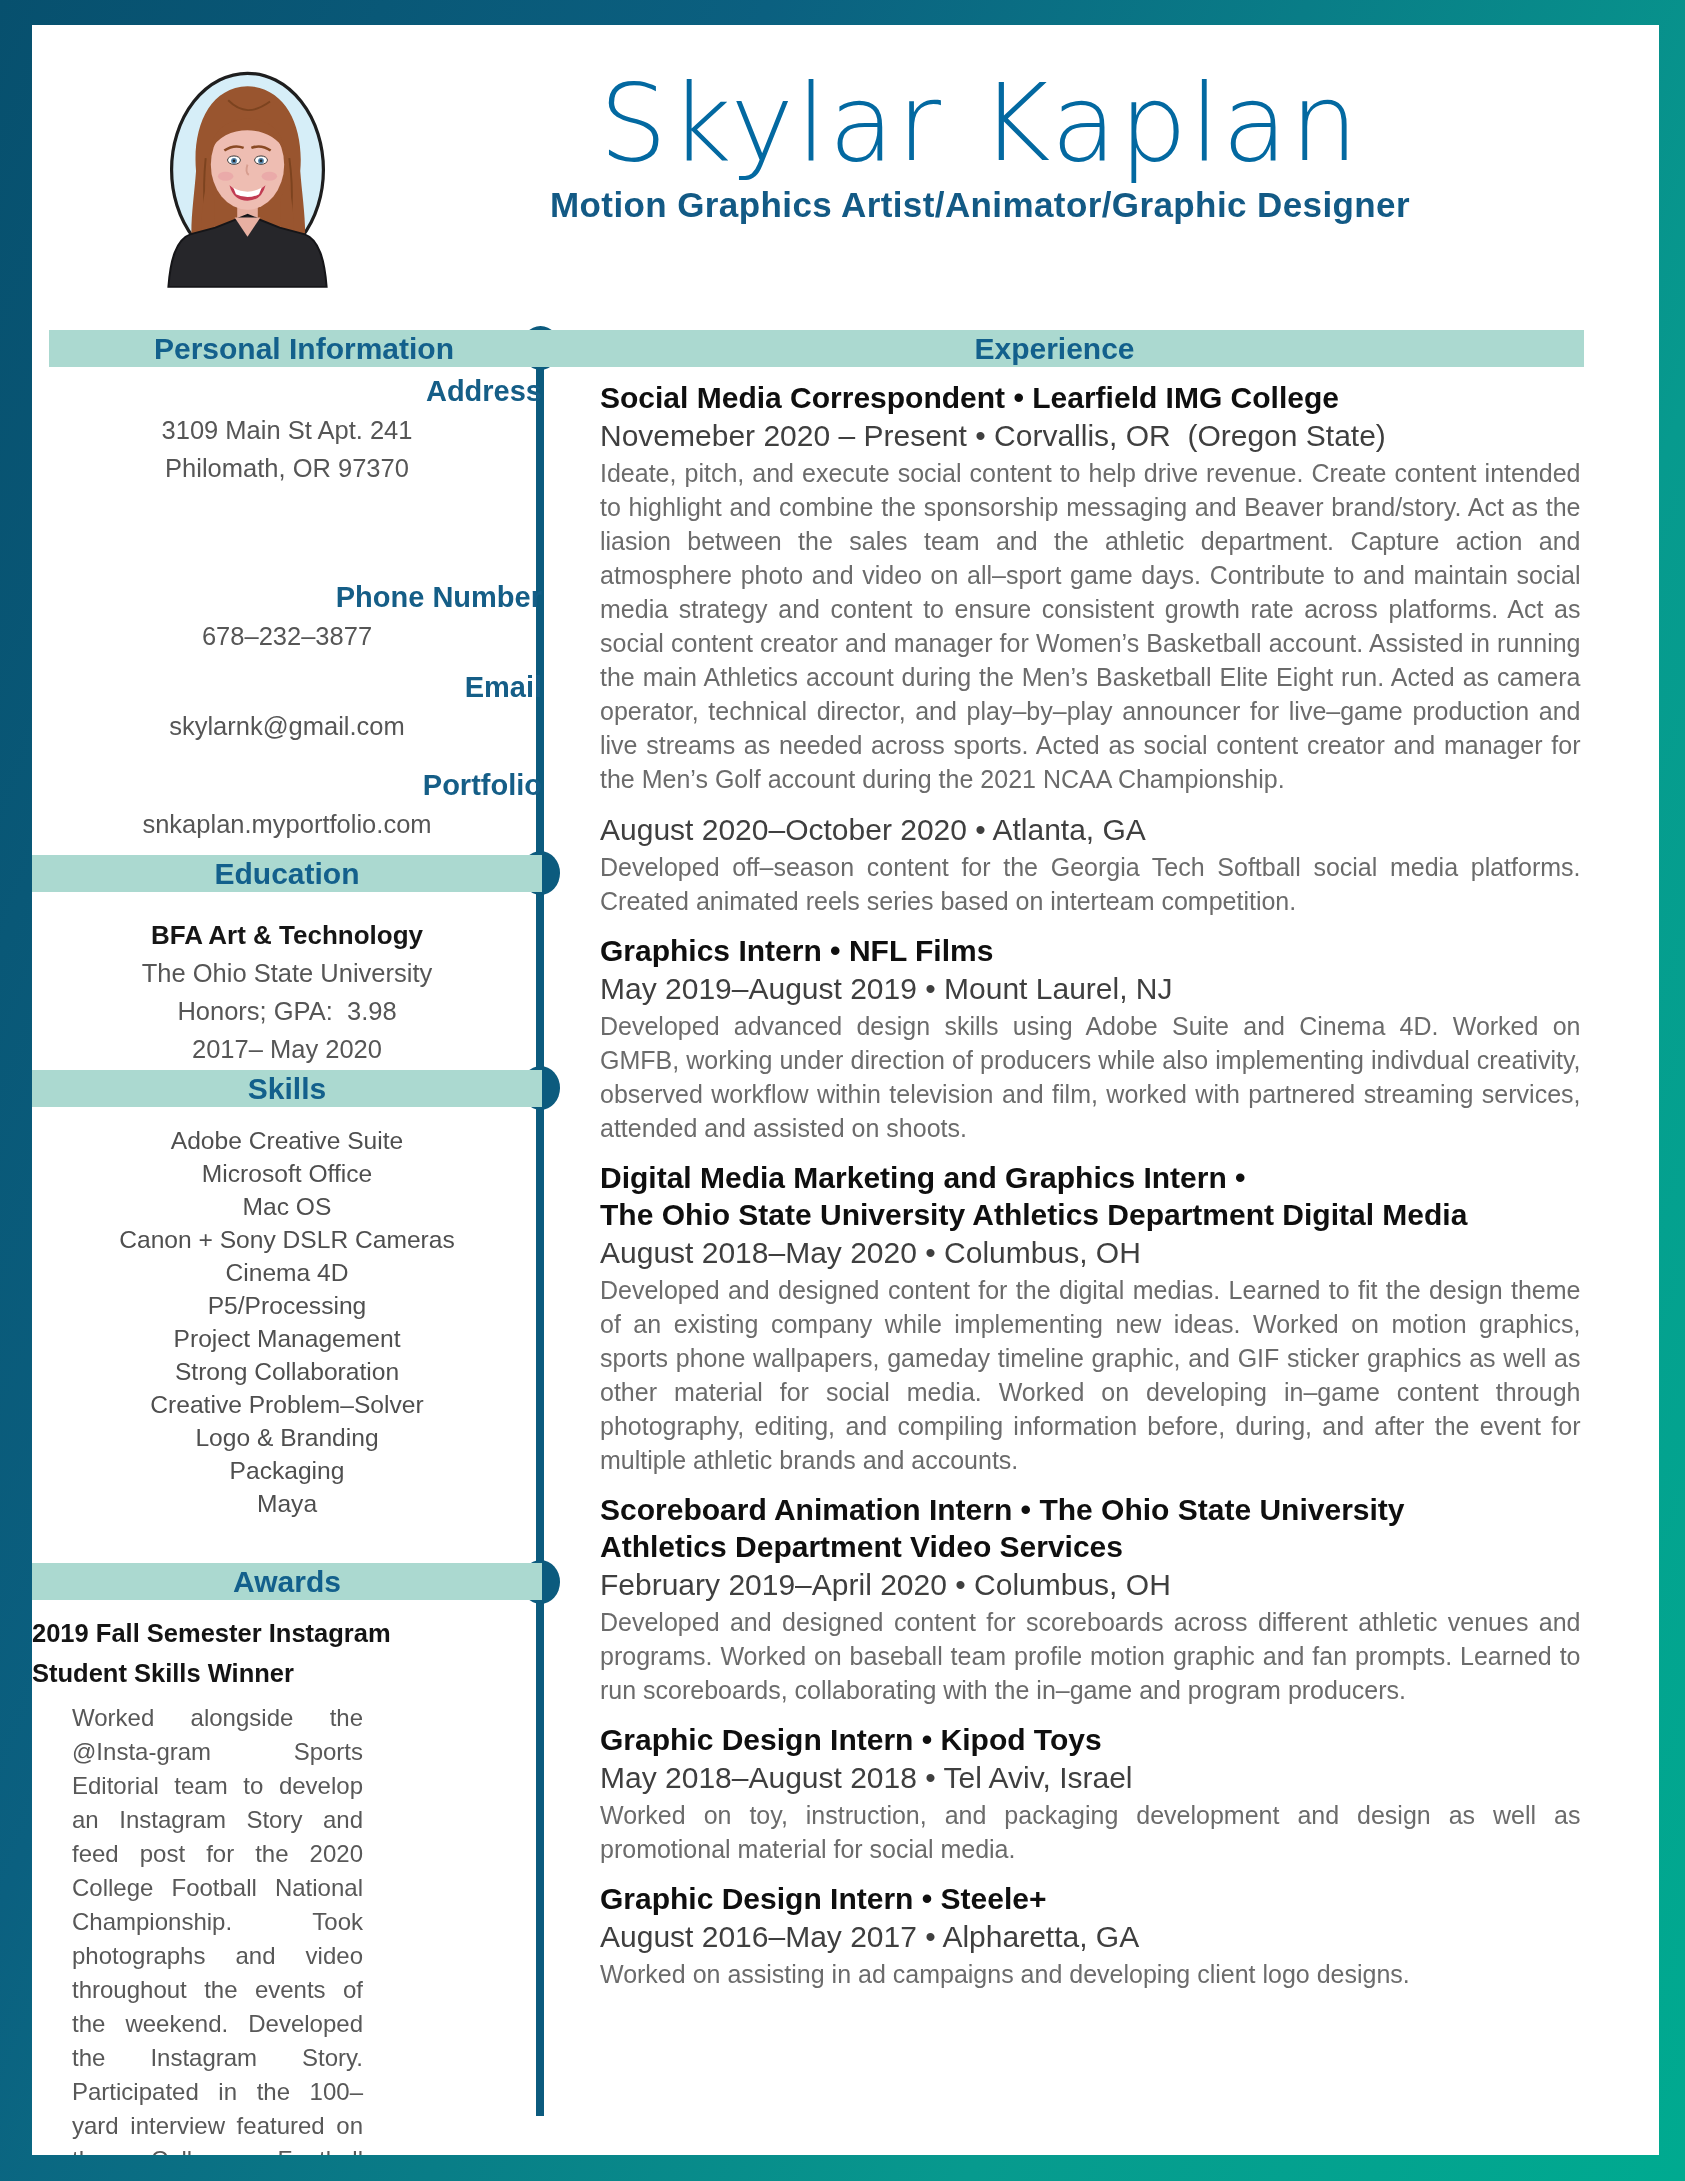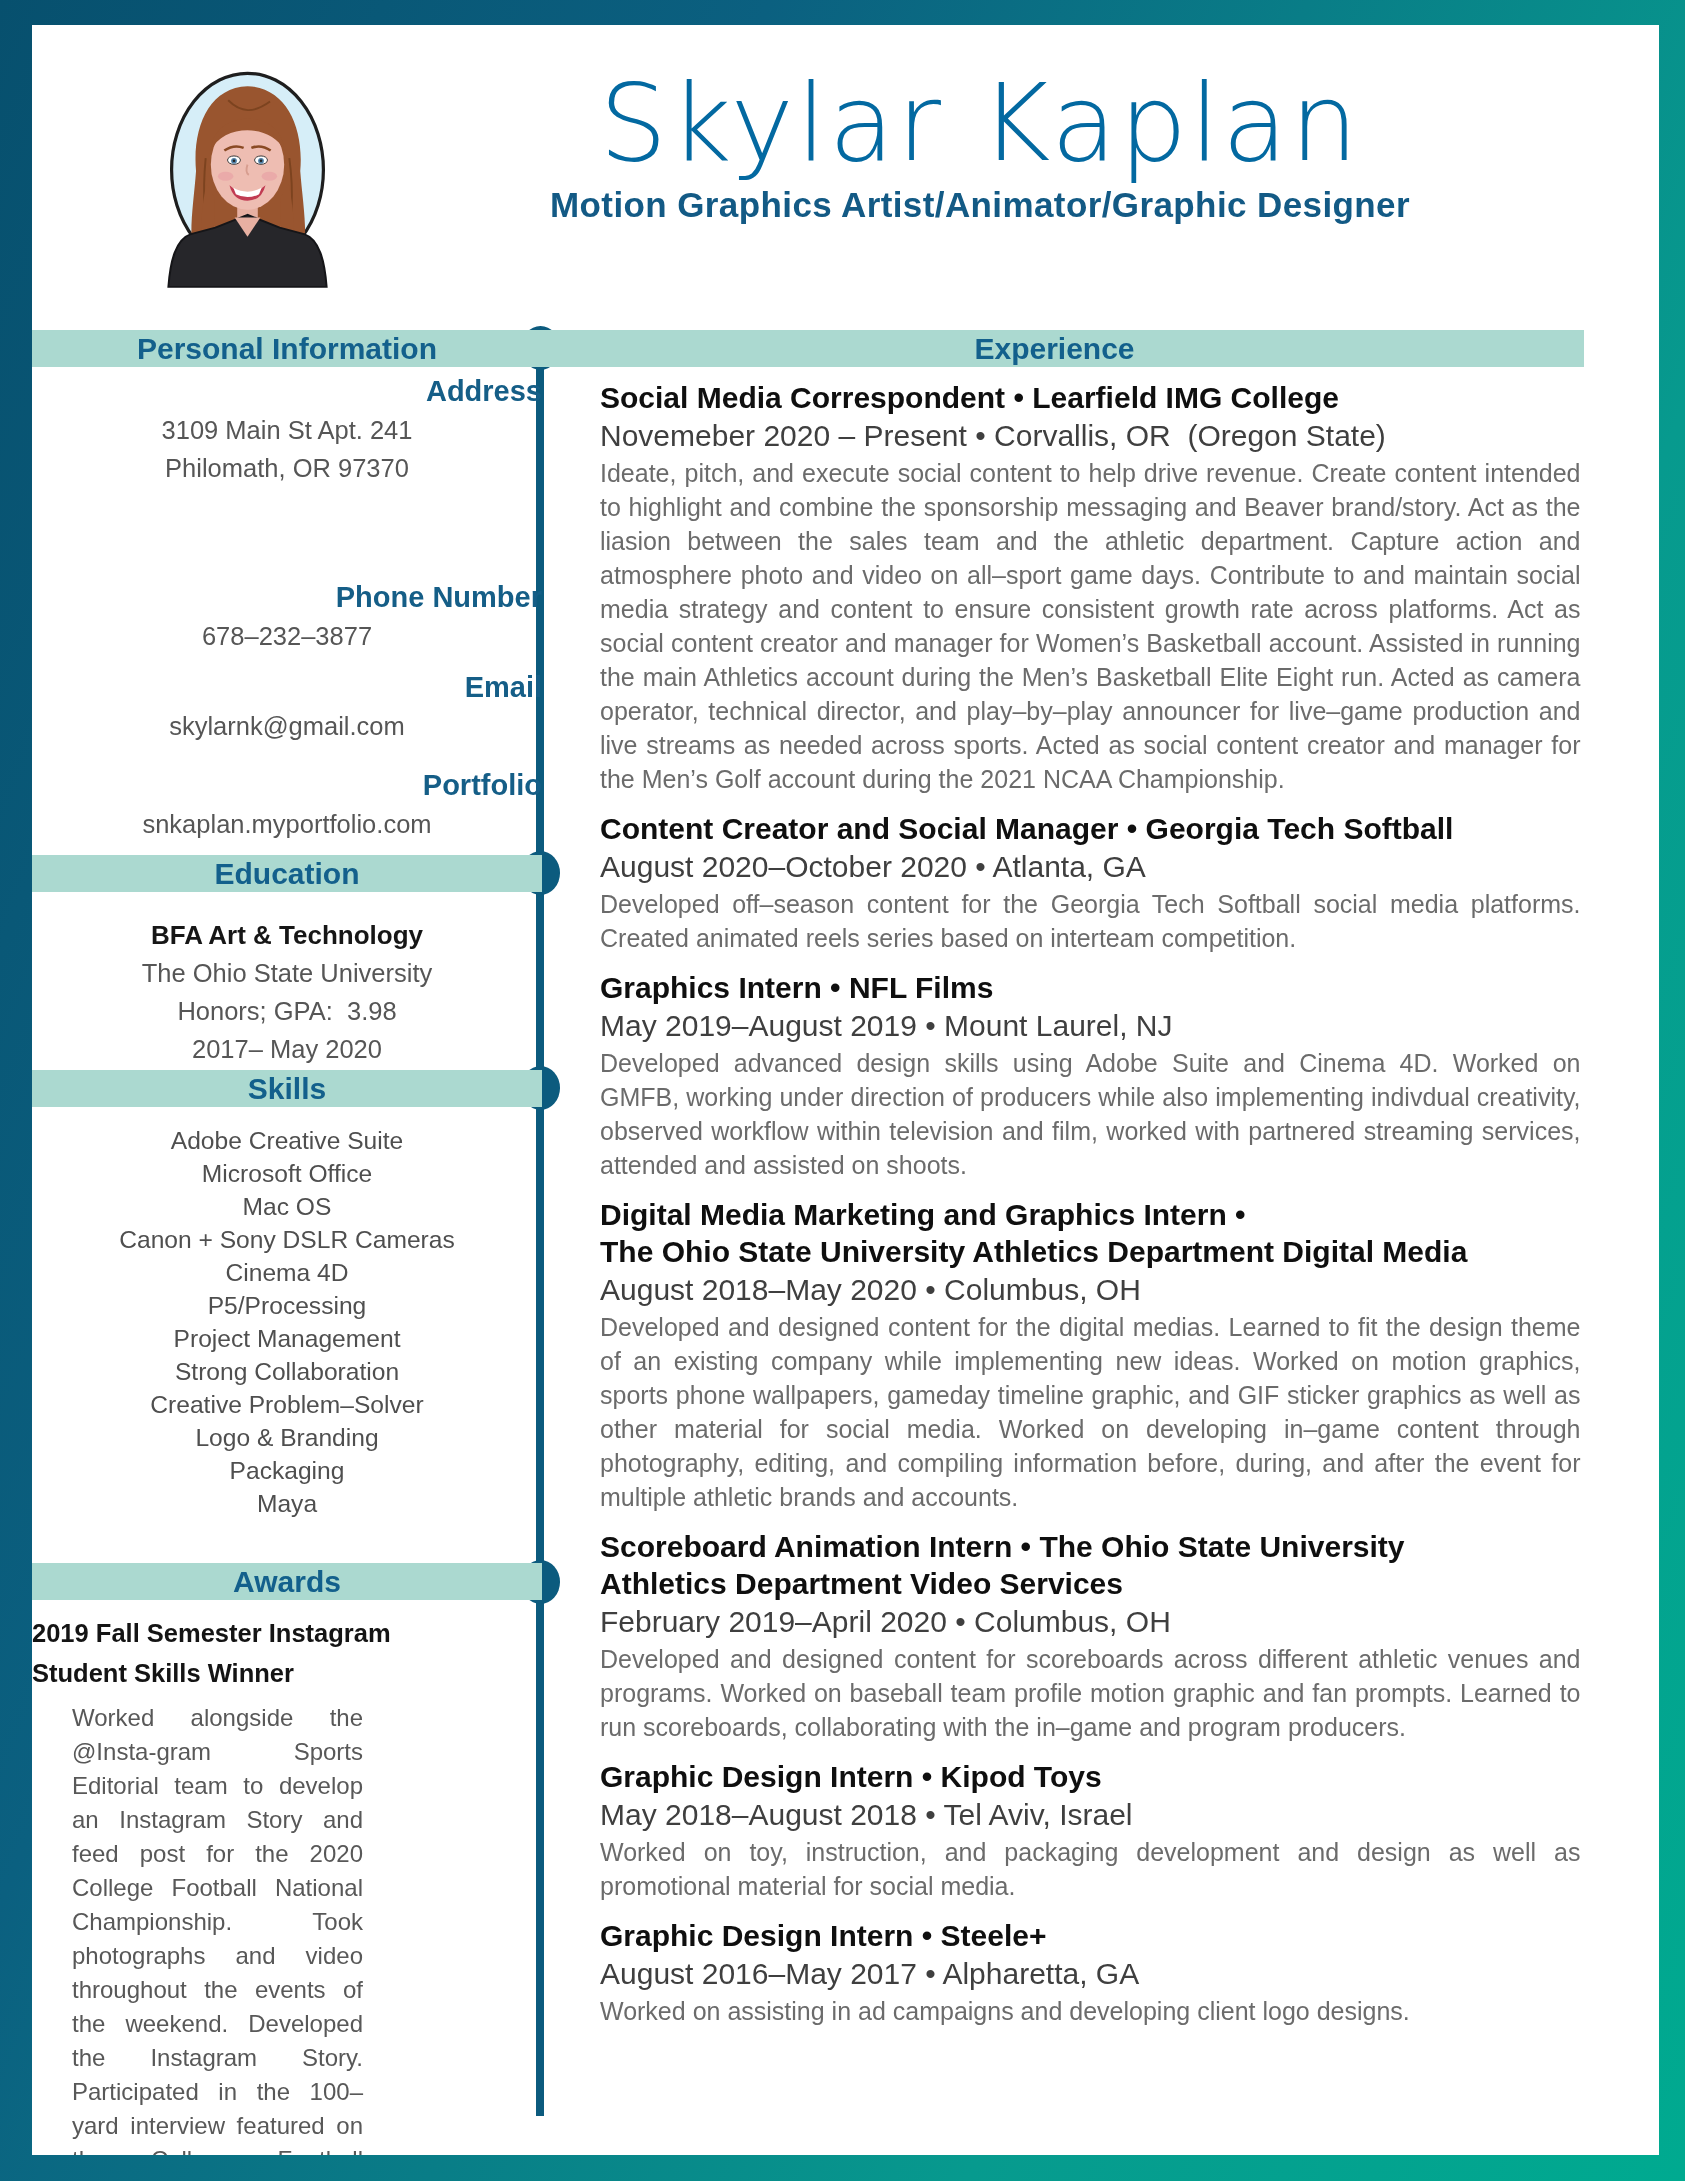--- a/index.html
+++ b/index.html
@@ -28,21 +28,21 @@
   .vline{position:absolute;left:504px;top:17.6px;width:8px;height:1769px;background:#0c5b7e;}
   .dot{position:absolute;left:489px;width:39px;height:44px;border-radius:50%;background:#0c5b7e;}
   .dot.d1{top:-3.5px;} .dot.d2{top:521px;} .dot.d3{top:736px;} .dot.d4{top:1230px;}
 
   .band{height:37px;background:#abd9d0;color:#13608c;font-weight:bold;font-size:30px;
         line-height:37px;text-align:center;}
 
   
   .leftcol{position:absolute;left:0;top:0;width:510px;}
   .lband{position:absolute;left:0;width:510px;}
-  .band-pi{top:0;} .band-edu{top:525px;} .band-skl{top:740px;} .band-awd{top:1233px;}
+  .band-pi{top:0;margin-left:17px;} .band-edu{top:525px;} .band-skl{top:740px;} .band-awd{top:1233px;}
 
   .fieldblock{position:absolute;left:0;width:510px;text-align:center;}
   .f1{top:42px;} .f2{top:248px;} .f3{top:338px;} .f4{top:436px;}
   .fieldlabel{font-weight:bold;font-size:29px;line-height:39px;color:#155e87;text-align:right;}
   .fieldvalue{font-size:25.5px;line-height:38px;color:#565656;white-space:pre-wrap;}
 
   .edublock{position:absolute;left:0;top:586px;width:510px;text-align:center;}
   .edu-degree{font-weight:bold;font-size:26px;line-height:38px;color:#161616;}
   .eduline{font-size:25.5px;line-height:38px;color:#565656;white-space:pre-wrap;}
 
@@ -181,21 +181,20 @@
       <div class="jobs">
 
         <div class="job">
           <div class="job-title">Social Media Correspondent • Learfield IMG College</div>
           <div class="job-title"></div>
           <div class="job-date">Novemeber 2020 – Present • Corvallis, OR  (Oregon State)</div>
           <div class="job-desc">Ideate, pitch, and execute social content to help drive revenue. Create content intended to highlight and combine the sponsorship messaging and Beaver brand/story. Act as the liasion between the sales team and the athletic department. Capture action and atmosphere photo and video on all–sport game days. Contribute to and maintain social media strategy and content to ensure consistent growth rate across platforms. Act as social content creator and manager for Women’s Basketball account. Assisted in running the main Athletics account during the Men’s Basketball Elite Eight run. Acted as camera operator, technical director, and play–by–play announcer for live–game production and live streams as needed across sports. Acted as social content creator and manager for the Men’s Golf account during the 2021 NCAA Championship.</div>
         </div>
 
         <div class="job">
-          <div class="job-title">Content Creator and Social Manager • Georgia Tech Softball</div>
           <div class="job-title"></div>
           <div class="job-date">August 2020–October 2020 • Atlanta, GA</div>
           <div class="job-desc">Developed off–season content for the Georgia Tech Softball social media platforms. Created animated reels series based on interteam competition.</div>
         </div>
 
         <div class="job">
           <div class="job-title">Graphics Intern • NFL Films</div>
           <div class="job-title"></div>
           <div class="job-date">May 2019–August 2019 • Mount Laurel, NJ</div>
           <div class="job-desc">Developed advanced design skills using Adobe Suite and Cinema 4D. Worked on GMFB, working under direction of producers while also implementing indivdual creativity, observed workflow within television and film, worked with partnered streaming services, attended and assisted on shoots.</div>

